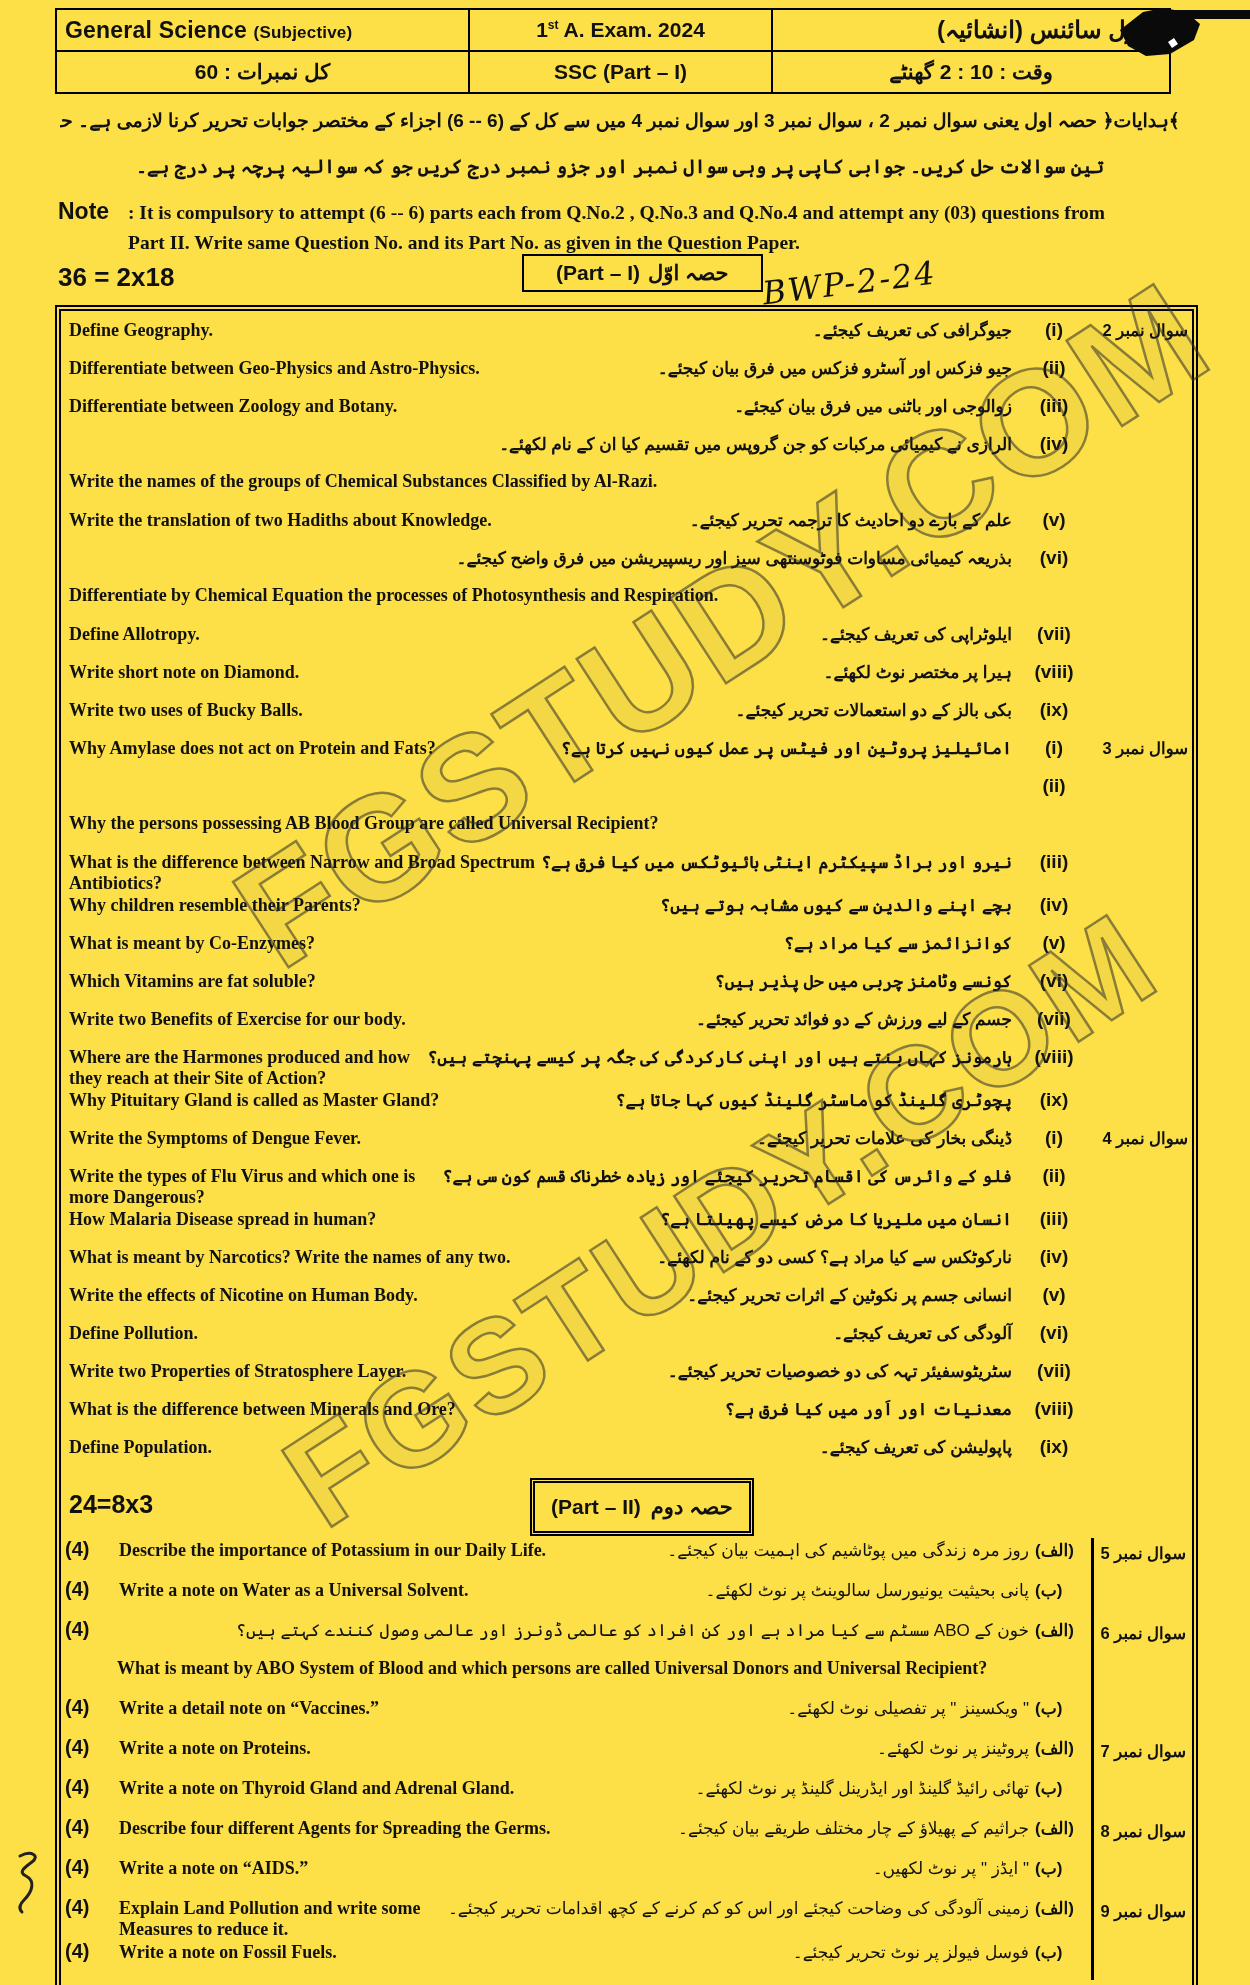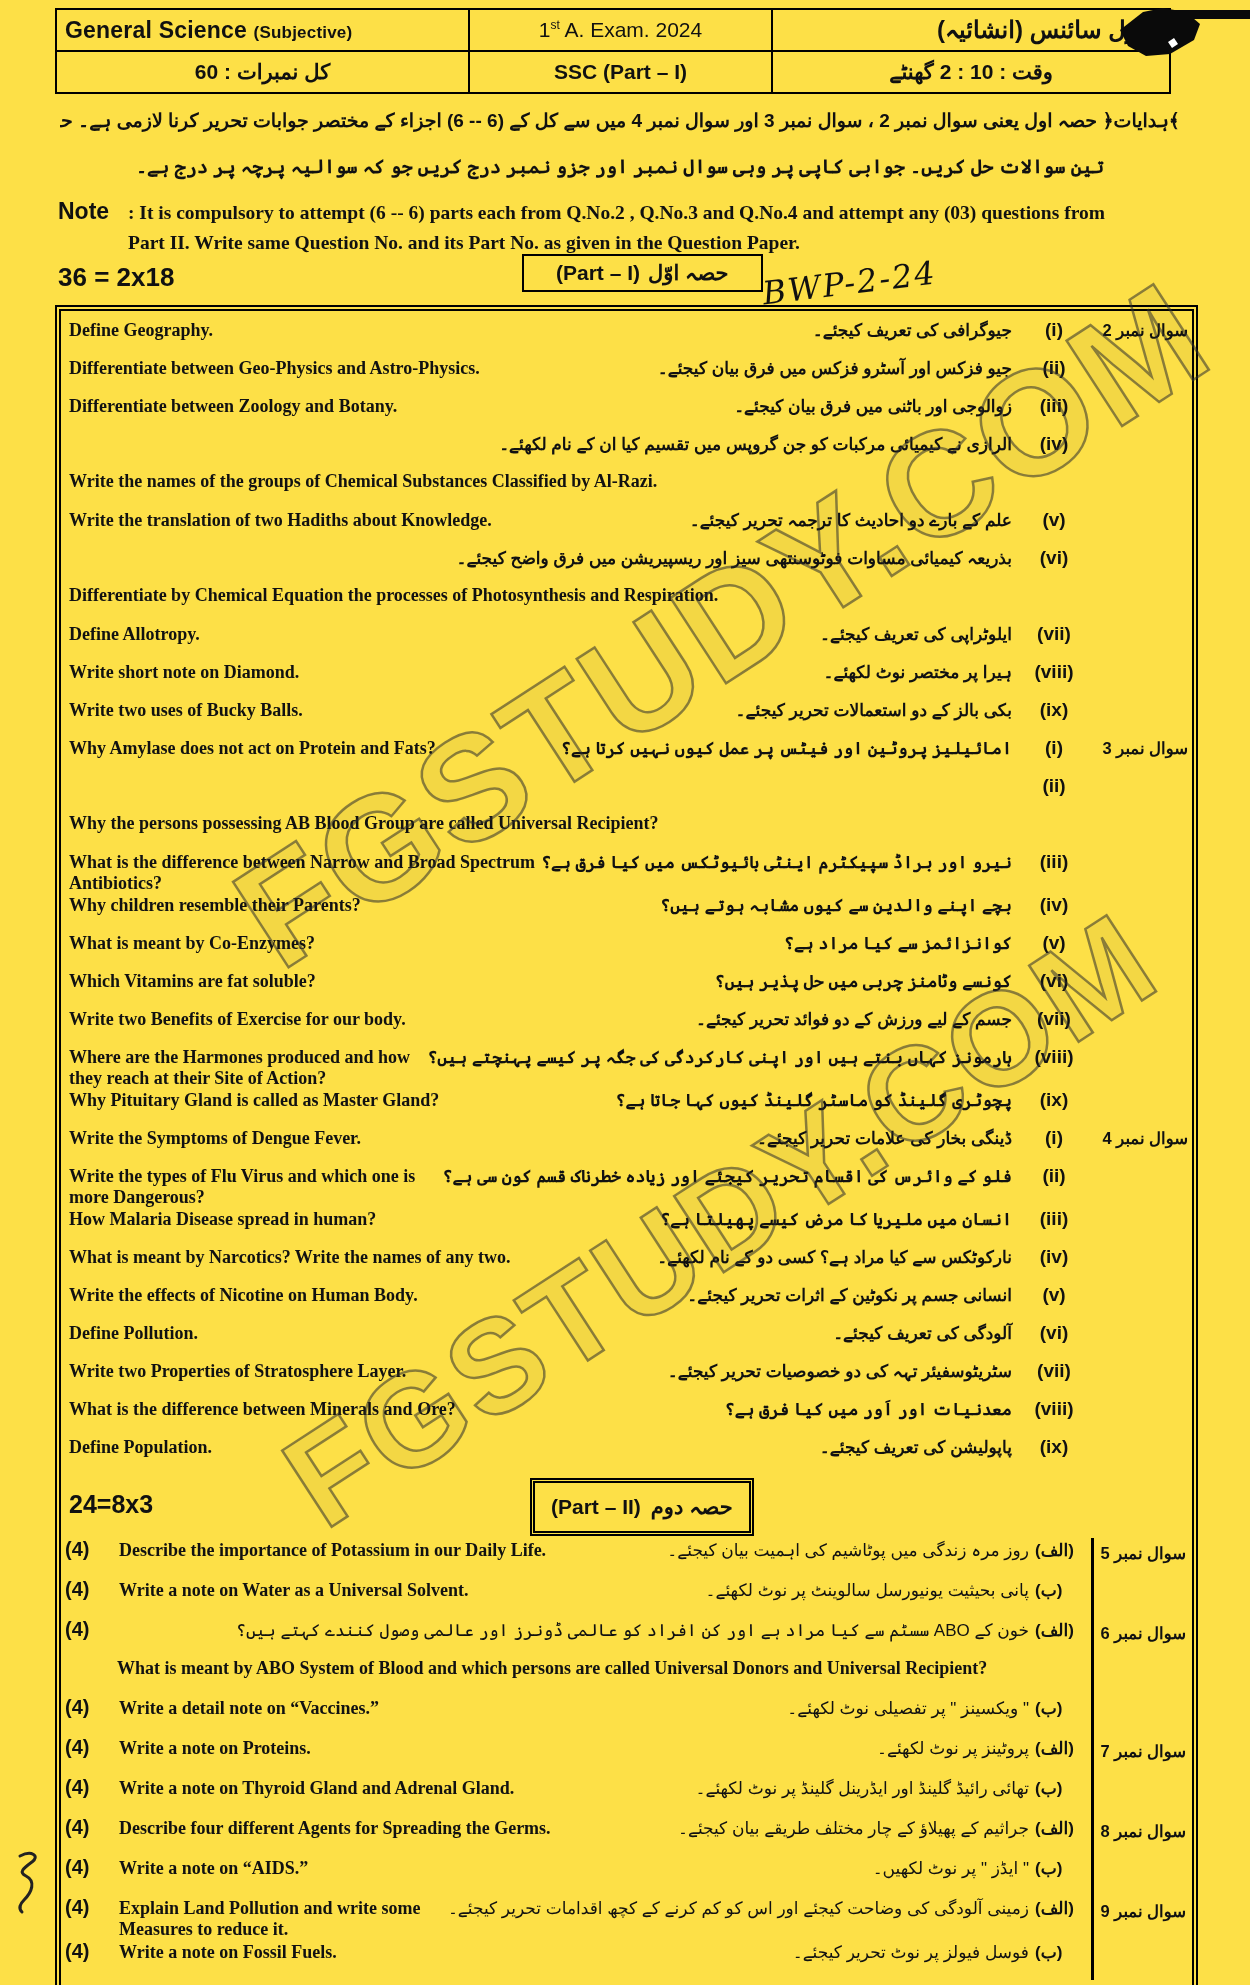--- a/index.html
+++ b/index.html
@@ -79,21 +79,21 @@
 
 <div class="page">
 
   <table class="hdr">
     <tbody>
         <tr>
       <td class="c1 t-en">
         <span>General Science</span>
         <small>(Subjective)</small>
       </td>
-      <td class="c2 exam" style="font-weight:normal;">
+      <td class="c2 exam" style="font-weight:bold;">
         <span>1</span><sup>st</sup><span> A. Exam. 2024</span>
       </td>
       <td class="c3 t-ur">جنرل سائنس (انشائیہ)</td>
     </tr>
     <tr>
       <td class="c1 t-ur2">کل نمبرات : 60</td>
       <td class="c2 ssc" style="font-weight:bold;">SSC (Part – I)</td>
       <td class="c3 t-ur2">وقت : 10 : 2 گھنٹے</td>
     </tr>
   </tbody>

